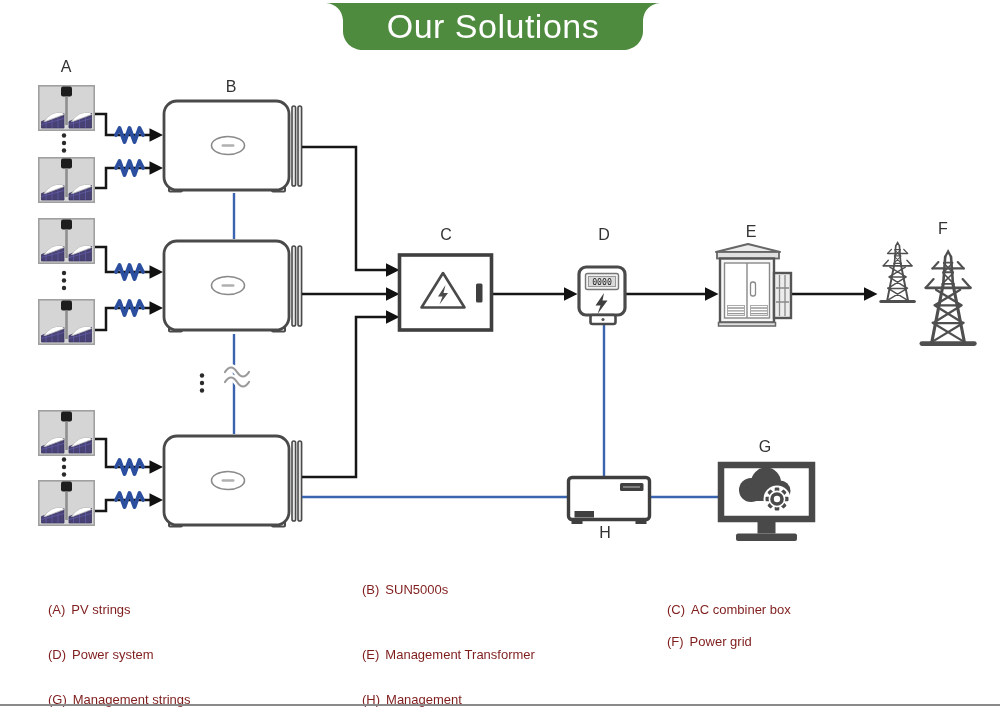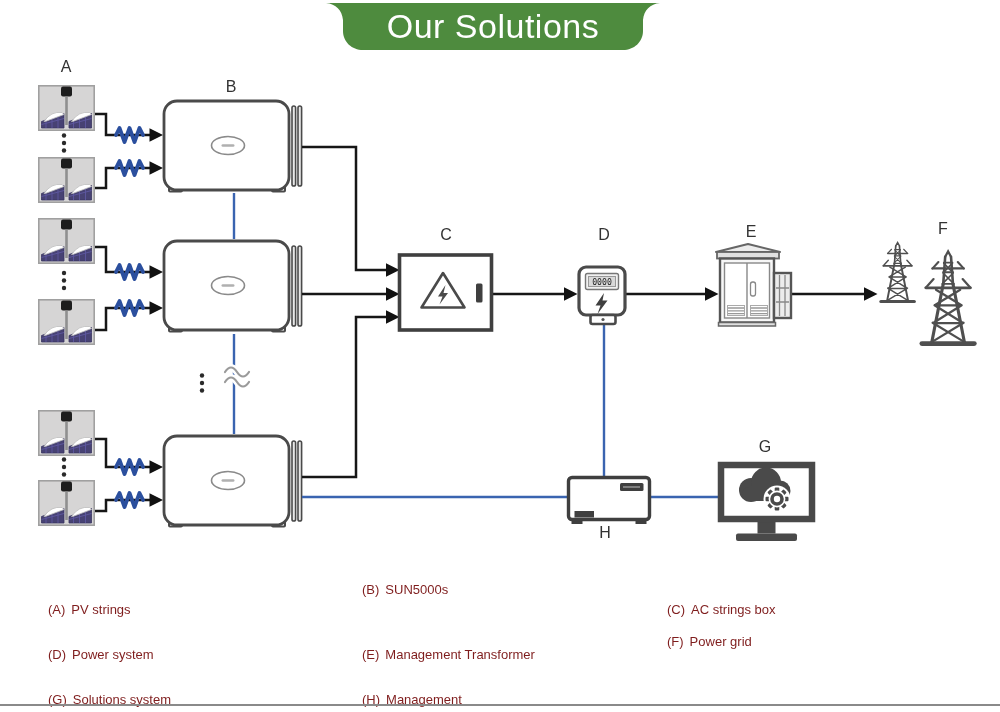--- a/index.html
+++ b/index.html
@@ -226,22 +226,22 @@
   <div class="nlabel" style="left:433px;top:226px">C</div>
   <div class="nlabel" style="left:591px;top:226px">D</div>
   <div class="nlabel" style="left:738px;top:223px">E</div>
   <div class="nlabel" style="left:930px;top:220px">F</div>
   <div class="nlabel" style="left:752px;top:438px">G</div>
   <div class="nlabel" style="left:592px;top:524px">H</div>
 
   <div>
     <div class="li" style="left:48px;top:556px"><span class="k">(A)</span><span>PV strings</span></div>
     <div class="li" style="left:362px;top:536px"><span class="k">(B)</span><span>SUN5000s</span></div>
-    <div class="li" style="left:667px;top:556px"><span class="k">(C)</span><span>AC strings box</span></div>
+    <div class="li" style="left:667px;top:556px"><span class="k">(C)</span><span>AC combiner box</span></div>
     <div class="li" style="left:48px;top:601px"><span class="k">(D)</span><span>Power system</span></div>
     <div class="li" style="left:362px;top:601px"><span class="k">(E)</span><span>Management Transformer</span></div>
     <div class="li" style="left:667px;top:588px"><span class="k">(F)</span><span>Power grid</span></div>
-    <div class="li" style="left:48px;top:646px"><span class="k">(G)</span><span>Solutions system</span></div>
+    <div class="li" style="left:48px;top:646px"><span class="k">(G)</span><span>Management strings</span></div>
     <div class="li" style="left:362px;top:646px"><span class="k">(H)</span><span>Management</span></div>
   </div>
 
   <div class="rule"></div>
 </div>
 
 </body></html>

